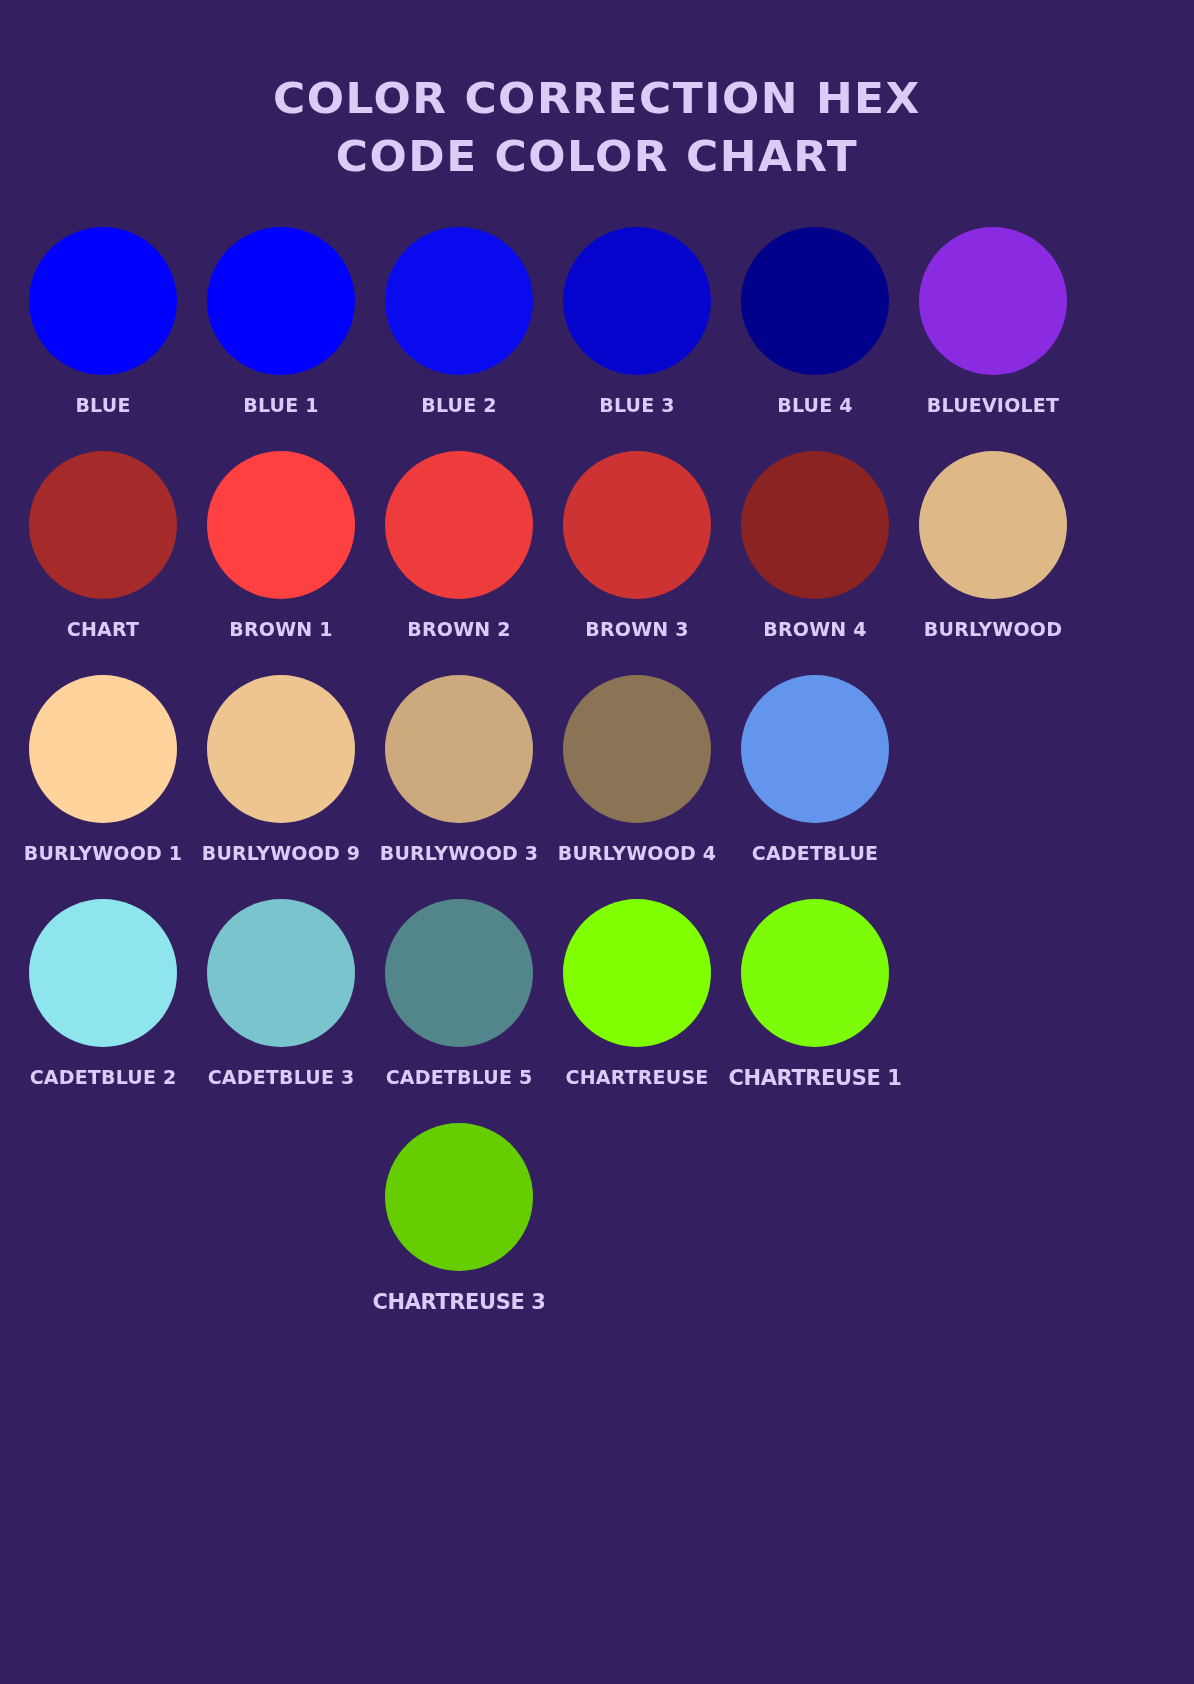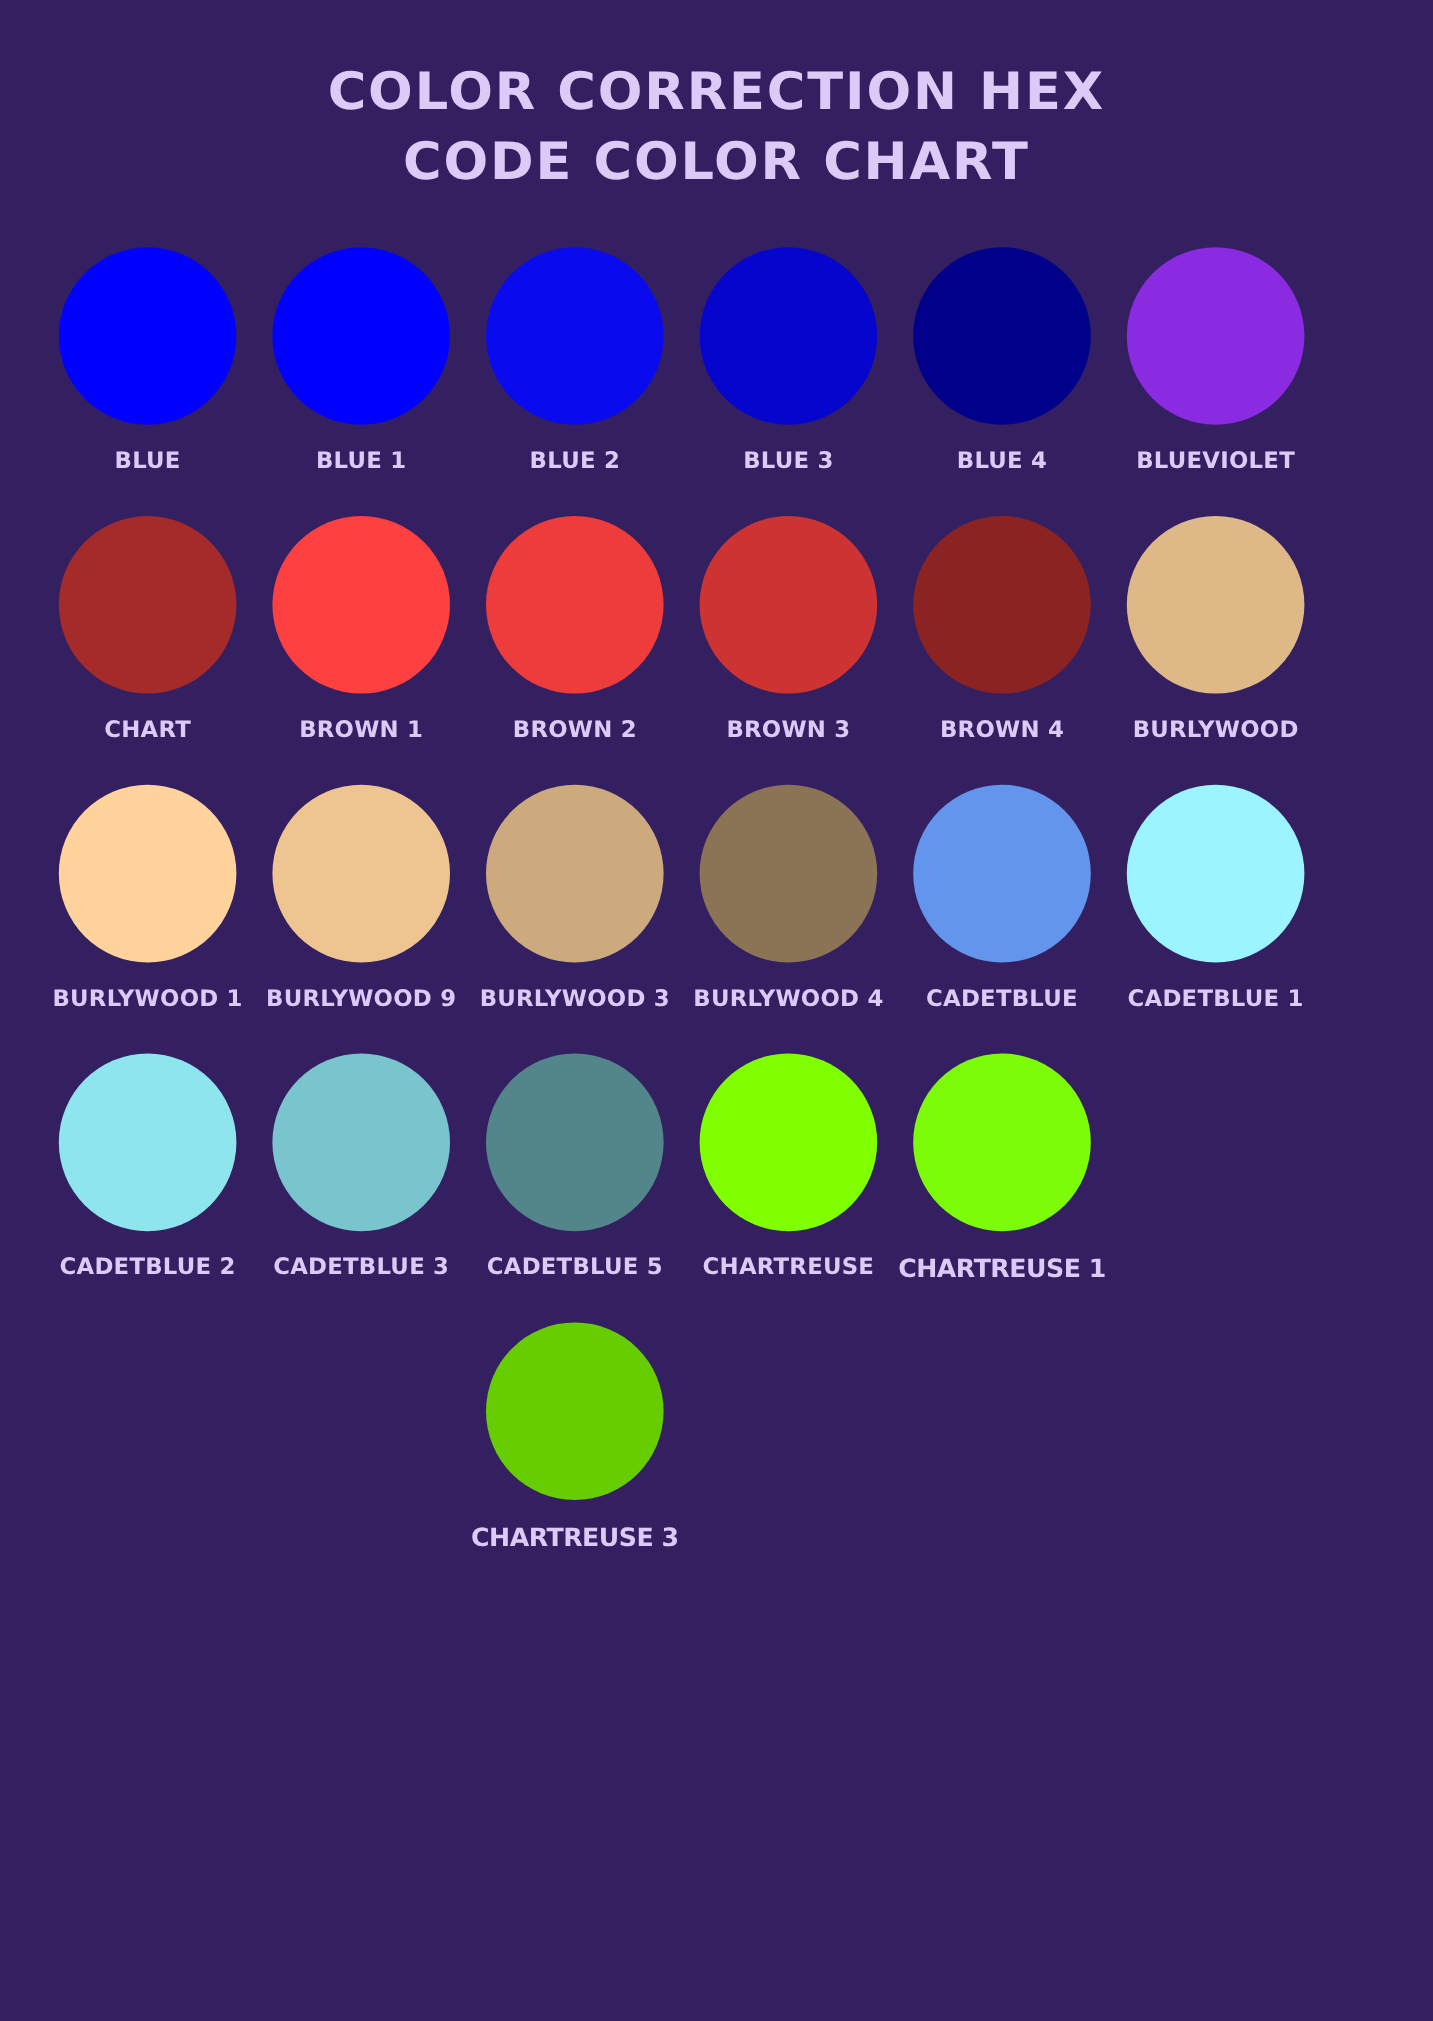--- a/index.html
+++ b/index.html
@@ -15,20 +15,21 @@
     overflow: hidden;
     position: relative;
   }
 
   .page {
     width: 1194px;
     height: 1288px;
     position: relative;
     background: #342061;
     padding: 0;
+    margin-top: 21px;
   }
 
   
   .title-block {
     padding-top: 48px;
     text-align: center;
   }
 
   .title-line {
     color: #DCCBF7;
@@ -37,21 +38,21 @@
     font-size: 43px;
     letter-spacing: 1.5px;
     line-height: 1.35;
     text-transform: uppercase;
     transform: scaleX(1.02);
   }
 
   
   .grid {
     margin-top: 42px;
-    padding: 0 34px;
+    padding: 0 14px;
     display: flex;
     flex-direction: column;
     gap: 0px;
   }
 
   .row {
     display: flex;
     flex-direction: row;
     justify-content: flex-start;
     align-items: flex-start;
@@ -171,24 +172,20 @@
           <div class="swatch-label">BURLYWOOD 3</div>
         </div>
         <div class="cell">
           <div class="swatch" style="background: rgb(139, 115, 85);"></div>
           <div class="swatch-label">BURLYWOOD 4</div>
         </div>
         <div class="cell">
           <div class="swatch" style="background: rgb(100, 149, 237);"></div>
           <div class="swatch-label">CADETBLUE</div>
         </div>
-        <div class="cell">
-          <div class="swatch" style="background: rgb(155, 244, 255);"></div>
-          <div class="swatch-label">CADETBLUE 1</div>
-        </div>
       </div>
       <div class="row">
         <div class="cell">
           <div class="swatch" style="background: rgb(142, 229, 238);"></div>
           <div class="swatch-label">CADETBLUE 2</div>
         </div>
         <div class="cell">
           <div class="swatch" style="background: rgb(122, 197, 205);"></div>
           <div class="swatch-label">CADETBLUE 3</div>
         </div>

